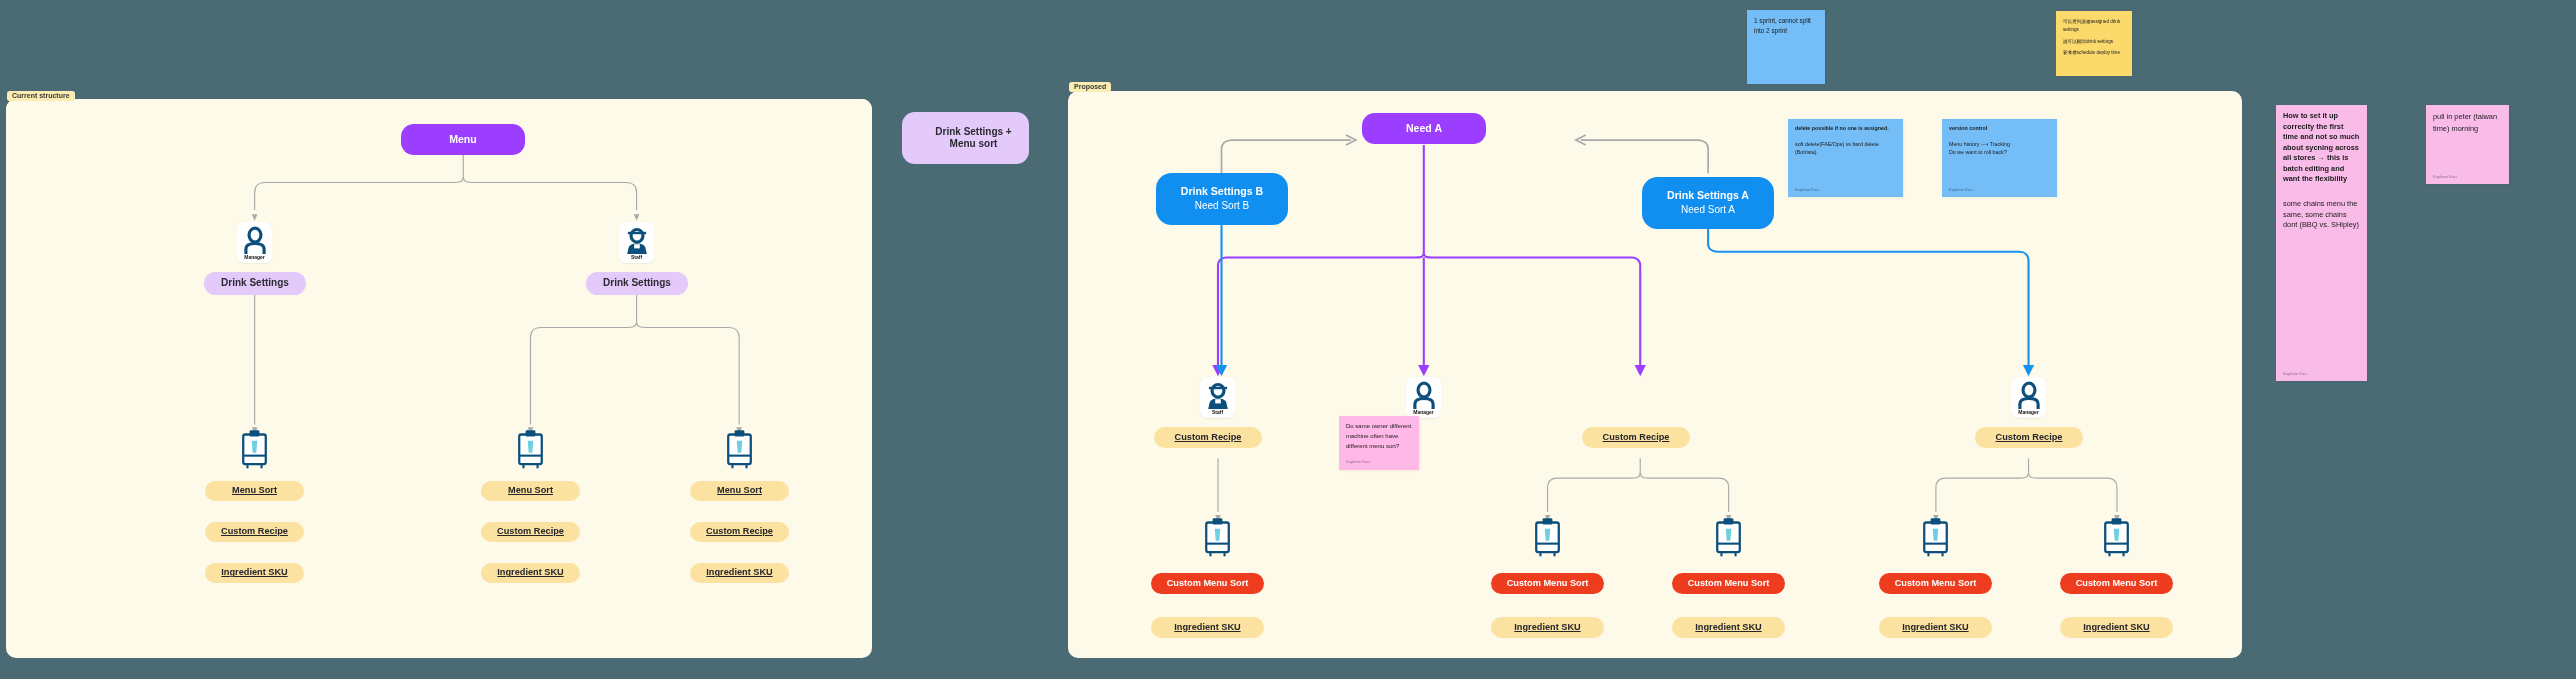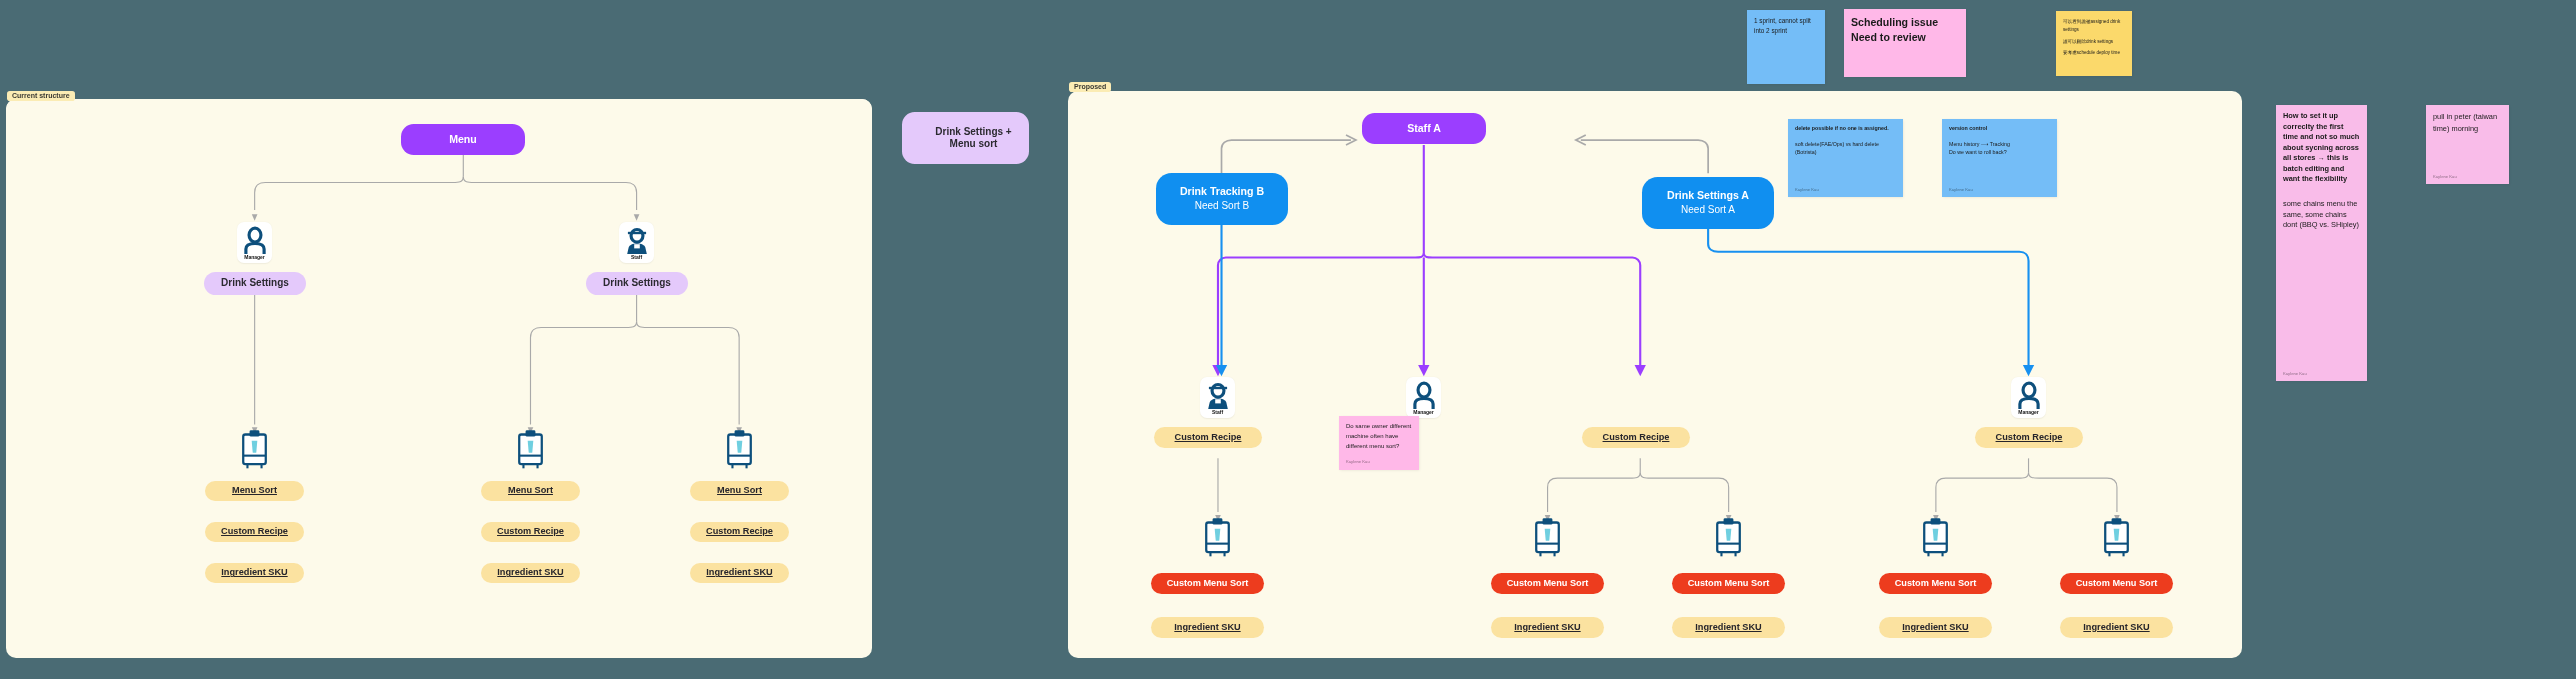--- a/index.html
+++ b/index.html
@@ -237,24 +237,24 @@
     </g>
     <g fill="#a9a9a9">
       <path d="M1718,728 L1726,728 L1722,737 Z"></path>
       <path d="M2184,728 L2192,728 L2188,737 Z"></path>
       <path d="M2440,728 L2448,728 L2444,737 Z"></path>
       <path d="M2733,728 L2741,728 L2737,737 Z"></path>
       <path d="M2989,728 L2997,728 L2993,737 Z"></path>
     </g>
   </svg>
 
-  <div class="node node-purple" style="left:1362px; top:113px; width:124px; height:31px;">Staff A</div>
+  <div class="node node-purple" style="left:1362px; top:113px; width:124px; height:31px;">Need A</div>
 
   <div class="node node-blue" style="left:1156px; top:173px; width:132px; height:52px;">
-    <span class="l1">Drink Tracking B</span>
+    <span class="l1">Drink Settings B</span>
     <span class="l2">Need Sort B</span>
   </div>
 
   <div class="node node-blue" style="left:1642px; top:177px; width:132px; height:52px;">
     <span class="l1">Drink Settings A</span>
     <span class="l2">Need Sort A</span>
   </div>
 
   <div class="icon-card" style="left:1200px; top:377px; width:35px; height:41px;">
     <svg width="24" height="28" viewBox="0 0 34 40">
@@ -342,24 +342,20 @@
       <line x1="32" y1="48" x2="32" y2="54" stroke="#0d4f7c" stroke-width="3"></line>
     </svg>
   </div>
   <div class="node node-red" style="left:2060px; top:573px; width:113px; height:21px;">Custom Menu Sort</div>
   <div class="node node-cream" style="left:2060px; top:617px; width:113px; height:21px;">Ingredient SKU</div>
 
   <div class="sticky s-blue" style="left:1747px; top:10px; width:78px; height:74px; font-size:6.4px;">
     <p>1 sprint, cannot split into 2 sprint</p>
   </div>
 
-  <div class="sticky s-pink" style="left:1844px; top:8.5px; width:122px; height:68px;">
-    <p style="font-size:10.6px; font-weight:700;">Scheduling issue</p>
-    <p style="font-size:10.6px; font-weight:700;">Need to review</p>
-  </div>
 
   <div class="sticky s-yellow" style="left:2056px; top:11.3px; width:76px; height:65px; font-size:4.6px; line-height:1.8;">
     <p>可以看到誰被assigned drink settings</p>
     <div class="gap" style="height:3.5px;"></div>
     <p>誰可以刪除drink settings</p>
     <div class="gap" style="height:3.5px;"></div>
     <p>要考慮schedule deploy time</p>
   </div>
 
   <div class="sticky s-blue" style="left:1788px; top:119px; width:115px; height:78px; font-size:5.3px;">

